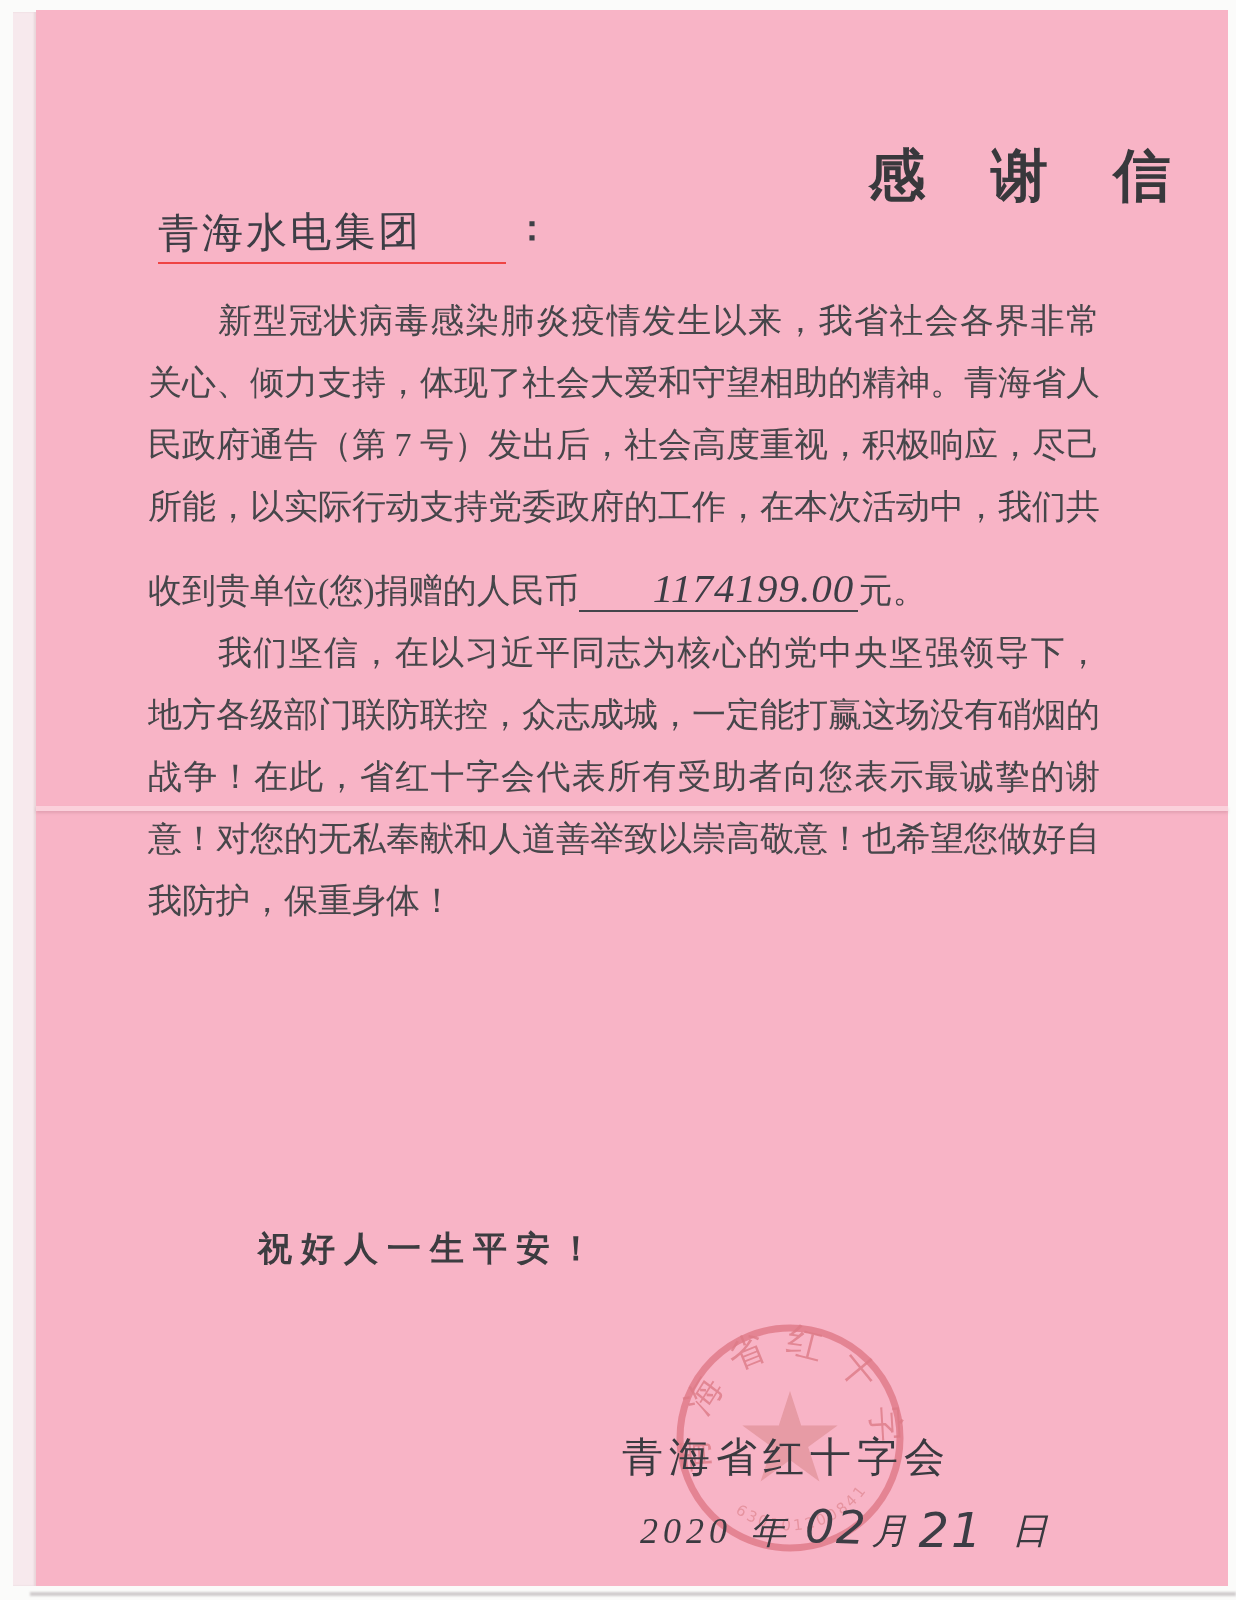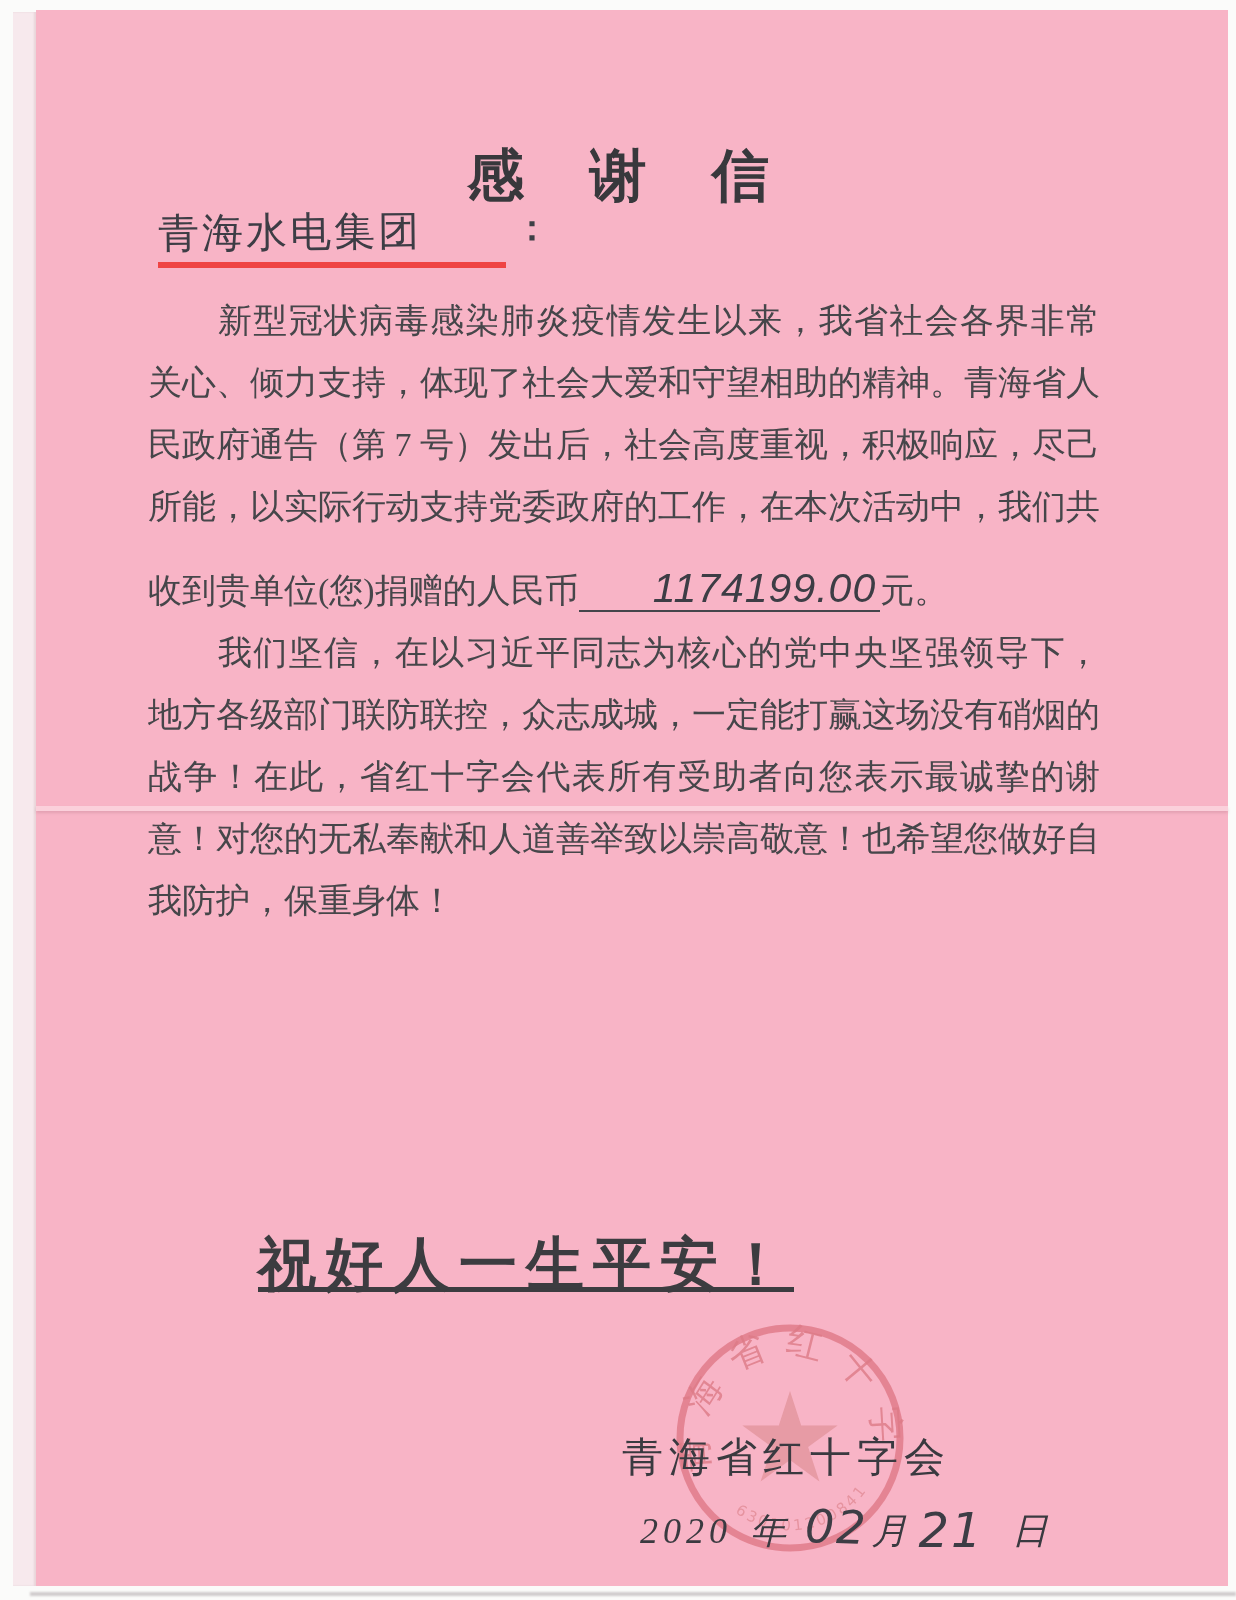--- a/index.html
+++ b/index.html
@@ -21,57 +21,56 @@
     position:absolute;left:36px;top:806px;width:1192px;height:5px;
     background:rgba(255,255,255,.38);
     box-shadow:0 2px 3px rgba(175,110,130,.28);
   }
   .bottom-scan-line{
     position:absolute;left:30px;top:1592px;width:1206px;height:4px;
     background:#b9b3b5;opacity:.65;filter:blur(1px);
   }
   .title{
     position:absolute;left:0;top:138px;width:1236px;
-    text-align:center;font-size:57px;font-weight:bold;color:#38383c;
+    text-align:right;font-size:57px;font-weight:bold;color:#38383c;
     letter-spacing:1.15em;text-indent:1.15em;
   }
   .recipient-line{
     position:absolute;left:158px;top:204px;color:#3f3f46;white-space:nowrap;
   }
   .recipient-underline{
-    display:inline-block;width:348px;border-bottom:6px solid #ef4444;
+    display:inline-block;width:348px;border-bottom:2px solid #ef4444;
     vertical-align:baseline;padding-bottom:2px;
   }
   .recipient-name{
     font-family:"DejaVu Sans","Liberation Sans",sans-serif;
     font-size:41px;letter-spacing:3px;color:#3d3d45;
     display:inline-block;transform:rotate(-.6deg);
   }
   .recipient-colon{
     font-size:36px;font-weight:bold;margin-left:8px;vertical-align:6px;
   }
   .body-text{
     position:absolute;left:148px;top:290px;width:952px;
     font-size:34px;line-height:62px;color:#46464a;
     text-align:justify;text-justify:inter-ideograph;
   }
   .body-text p{margin:0;text-indent:70px;}
   .amount-blank{
     display:inline-block;min-width:218px;text-align:center;
     border-bottom:2.5px solid #45454b;line-height:44px;
-    font-family:Liberation Sans, sans-serif;
+    font-family:Liberation Serif, serif;
     font-style:italic;font-size:41px;letter-spacing:1px;color:#3d3d45;
     padding:0 4px;
     margin-top:28px;
   }
   .closing{
     position:absolute;left:258px;top:1226px;
-    font-size:58px;font-weight:bold;color:#3c3c40;letter-spacing:9px;
+    font-size:34px;font-weight:bold;color:#3c3c40;letter-spacing:9px;
     white-space:nowrap;
-    text-decoration:underline;
   }
   .seal{position:absolute;left:668px;top:1316px;width:244px;height:244px;}
   .signature{
     position:absolute;left:622px;top:1430px;width:420px;
     font-size:41px;color:#3a3a40;letter-spacing:6px;white-space:nowrap;
   }
   .date-line{
     position:absolute;left:640px;top:1488px;width:480px;
     font-size:36px;color:#3a3a40;white-space:nowrap;
   }

